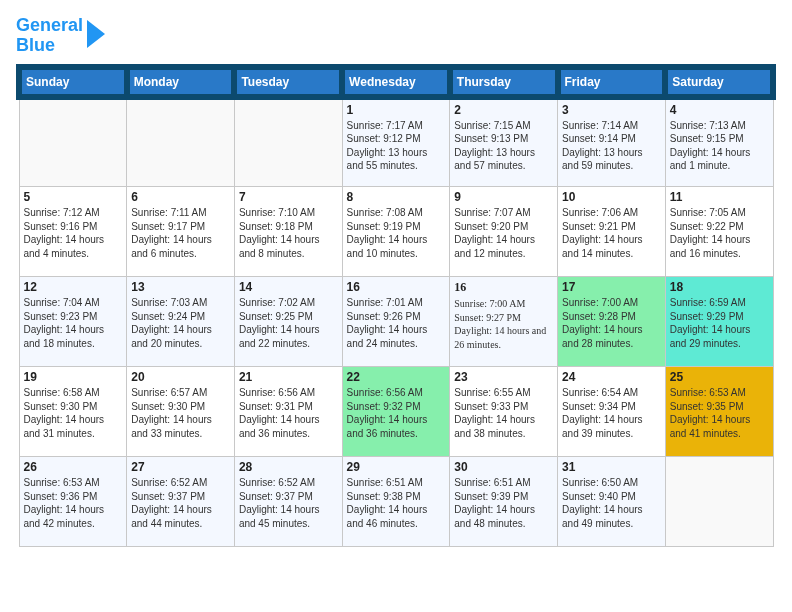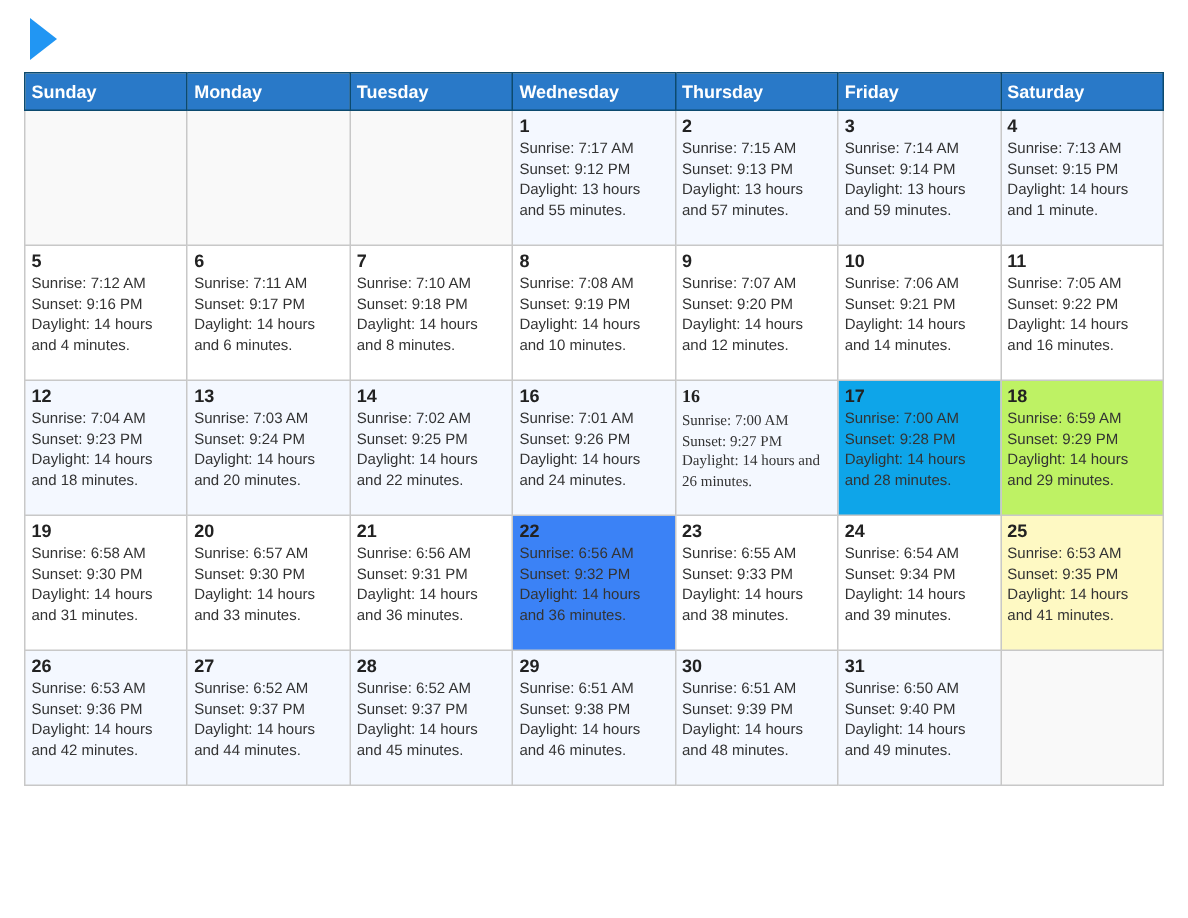--- a/index.html
+++ b/index.html
@@ -56,21 +56,21 @@
       border-collapse: collapse;
       table-layout: fixed;
     }
     th {
       background: #2979c8;
       color: #fff;
       font-size: 12px;
       font-weight: bold;
       padding: 5px 4px;
       text-align: left;
-      border: 1px solid #0c4a6e;
+      border: 6px solid #0c4a6e;
     }
     td {
       vertical-align: top;
       border: 1px solid #c8c8c8;
       padding: 3px 4px;
       font-size: 10px;
       color: #333;
       height: 90px;
       background: #fff;
     }
@@ -94,20 +94,26 @@
     }
     .empty-cell {
       background: #f9f9f9 !important;
     }
   </style>
 </head>
 <body>
 
 <div class="header">
   <div class="logo">
+    <div>
+      <div class="logo-text">
+        <span>General</span><br>
+        <span>Blue</span>
+      </div>
+    </div>
     <div class="logo-arrow"></div>
   </div>
   <div class="month-title"></div>
 </div>
 <div class="location-title"></div>
 
 <table>
   <thead>
     <tr>
     <th>Sunday</th>
@@ -233,28 +239,28 @@
 Daylight: 14 hours
 and 24 minutes.</div>
         </td>
         <td style="background: rgb(244, 248, 255); font-family: Liberation Serif, serif;">
           <span class="day-number">16</span>
           <div class="cell-content">Sunrise: 7:00 AM
 Sunset: 9:27 PM
 Daylight: 14 hours
 and 26 minutes.</div>
         </td>
-        <td style="background: #0ea5e9;">
+        <td style="background: #86efac;">
           <span class="day-number">17</span>
           <div class="cell-content">Sunrise: 7:00 AM
 Sunset: 9:28 PM
 Daylight: 14 hours
 and 28 minutes.</div>
         </td>
-        <td style="background: #bef264; margin-top: 32px;">
+        <td style="background: #5eead4; margin-top: 32px;">
           <span class="day-number">18</span>
           <div class="cell-content">Sunrise: 6:59 AM
 Sunset: 9:29 PM
 Daylight: 14 hours
 and 29 minutes.</div>
         </td>
       </tr>
       <tr>
         <td style="background: rgb(255, 255, 255);">
           <span class="day-number">19</span>
@@ -270,42 +276,42 @@
 Daylight: 14 hours
 and 33 minutes.</div>
         </td>
         <td style="background: rgb(255, 255, 255);">
           <span class="day-number">21</span>
           <div class="cell-content">Sunrise: 6:56 AM
 Sunset: 9:31 PM
 Daylight: 14 hours
 and 36 minutes.</div>
         </td>
-        <td style="background: #3b82f6;">
+        <td style="background: #86efac;">
           <span class="day-number">22</span>
           <div class="cell-content">Sunrise: 6:56 AM
 Sunset: 9:32 PM
 Daylight: 14 hours
 and 36 minutes.</div>
         </td>
         <td style="background: rgb(255, 255, 255);">
           <span class="day-number">23</span>
           <div class="cell-content">Sunrise: 6:55 AM
 Sunset: 9:33 PM
 Daylight: 14 hours
 and 38 minutes.</div>
         </td>
         <td style="background: rgb(255, 255, 255);">
           <span class="day-number">24</span>
           <div class="cell-content">Sunrise: 6:54 AM
 Sunset: 9:34 PM
 Daylight: 14 hours
 and 39 minutes.</div>
         </td>
-        <td style="background: #fef9c3;">
+        <td style="background: #eab308;">
           <span class="day-number">25</span>
           <div class="cell-content">Sunrise: 6:53 AM
 Sunset: 9:35 PM
 Daylight: 14 hours
 and 41 minutes.</div>
         </td>
       </tr>
       <tr>
         <td style="background: rgb(244, 248, 255);">
           <span class="day-number">26</span>

